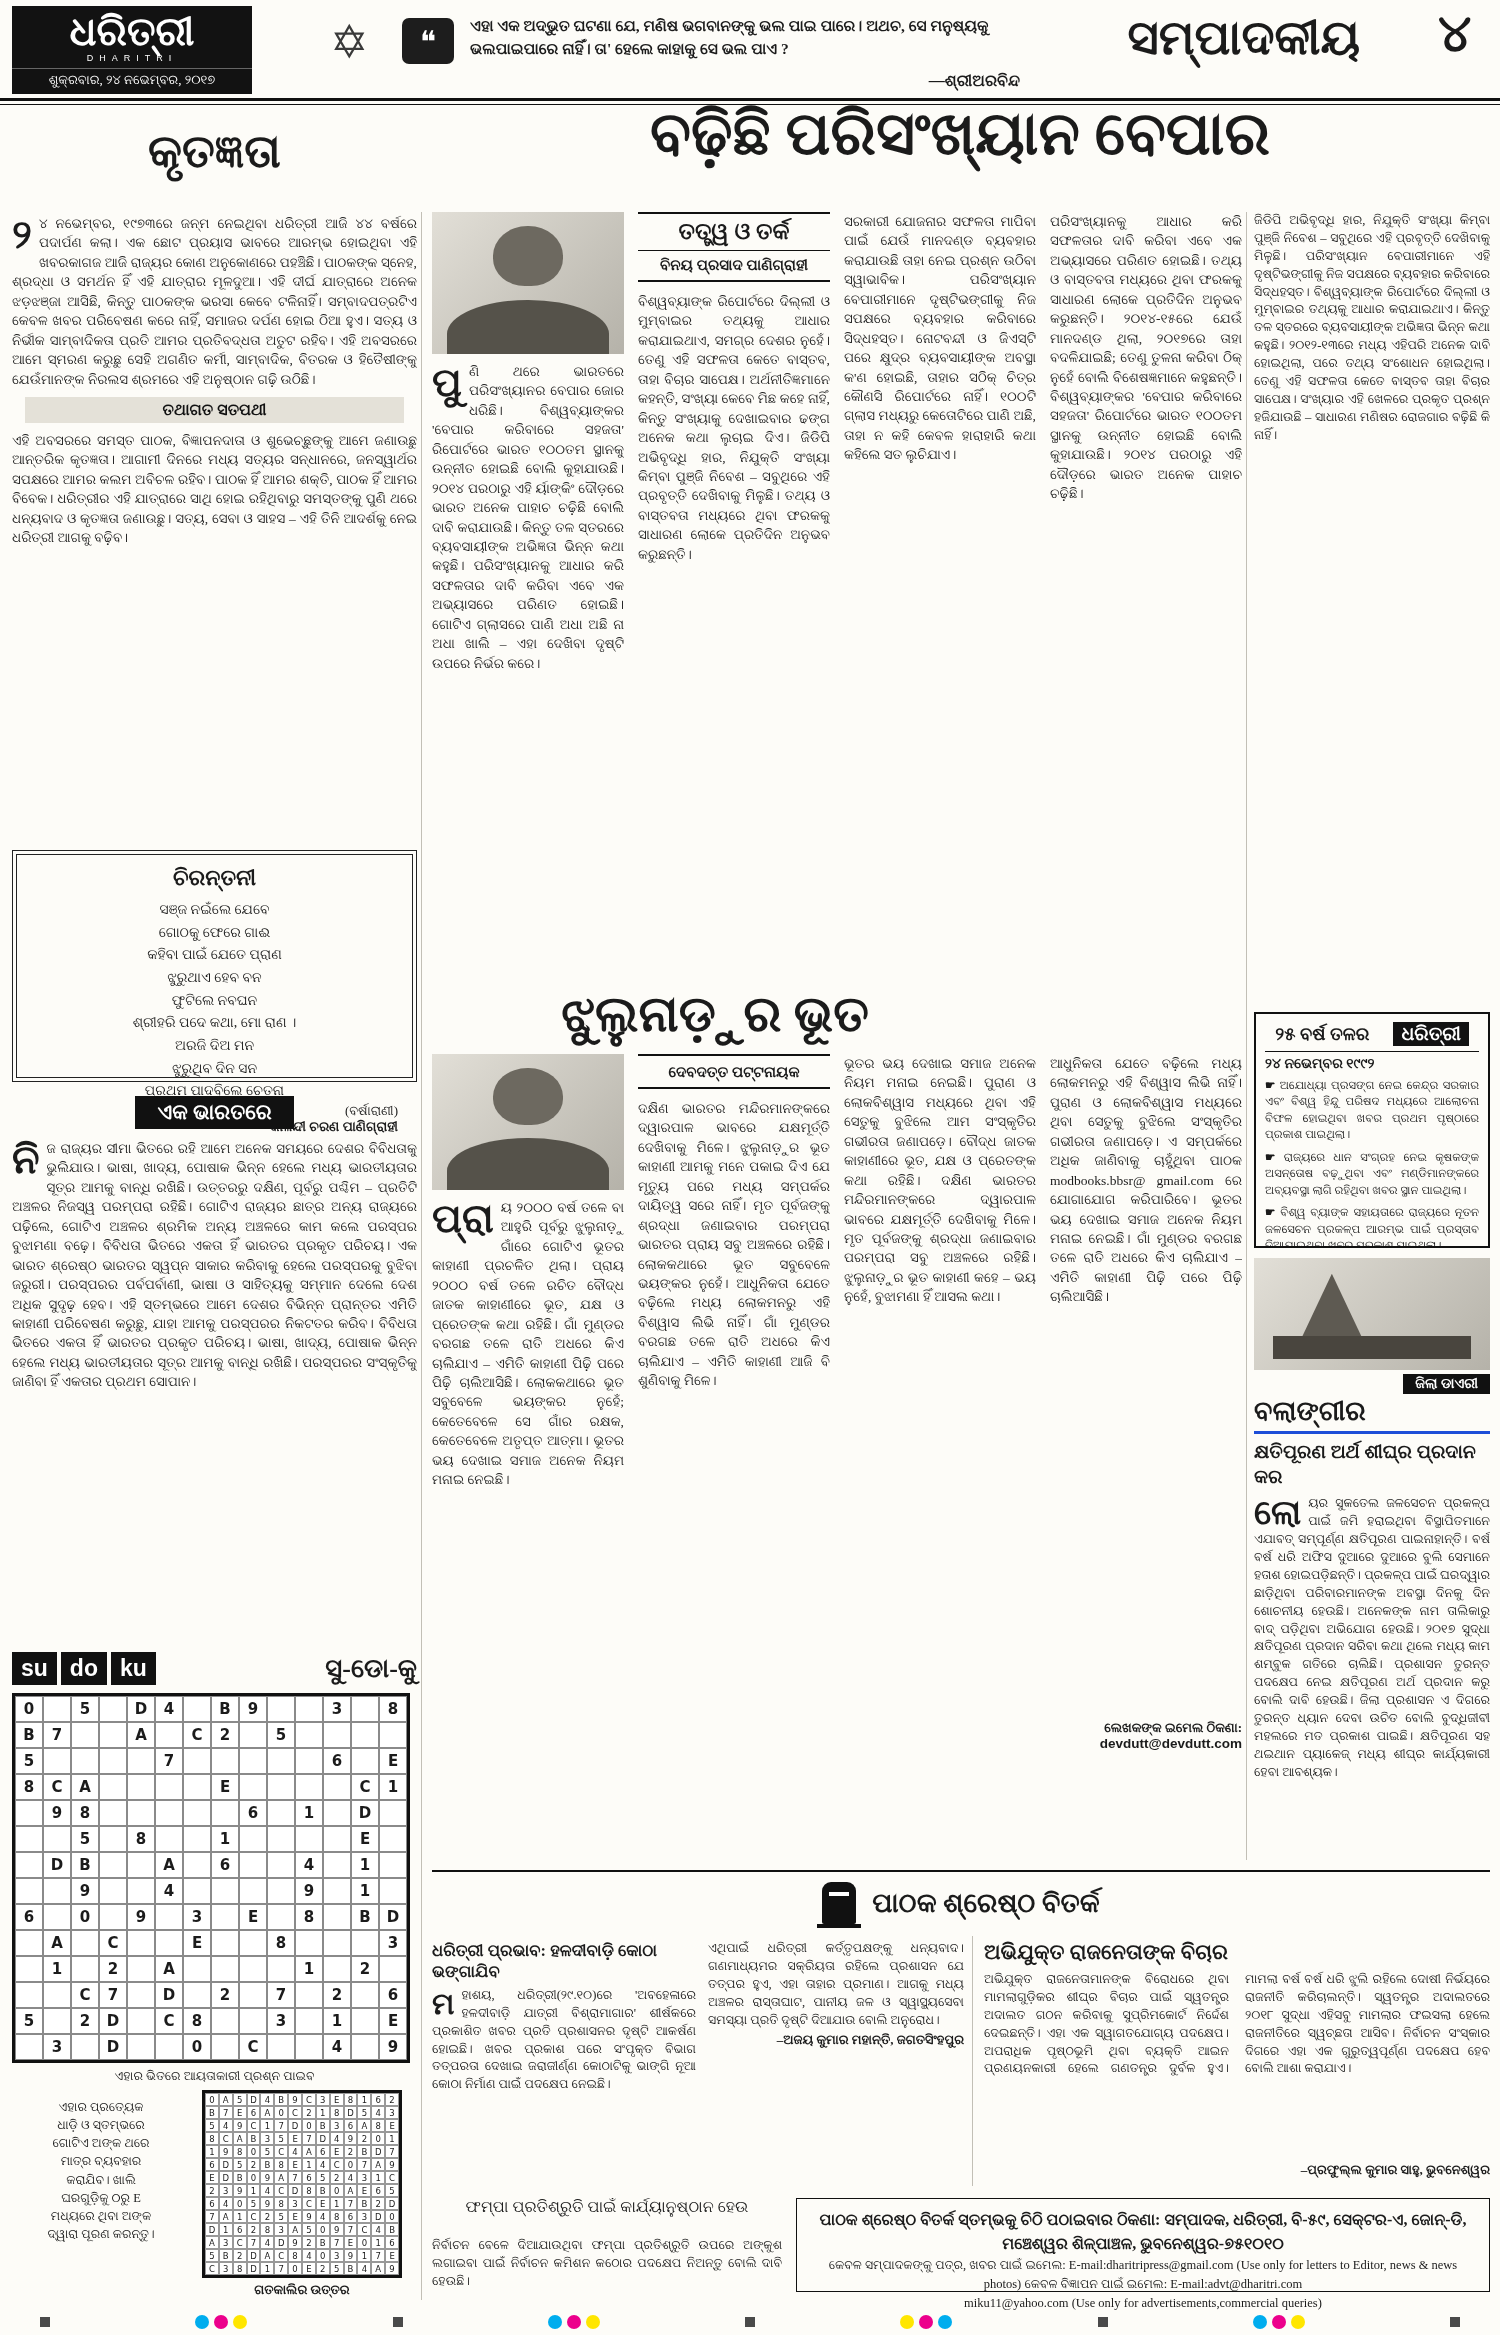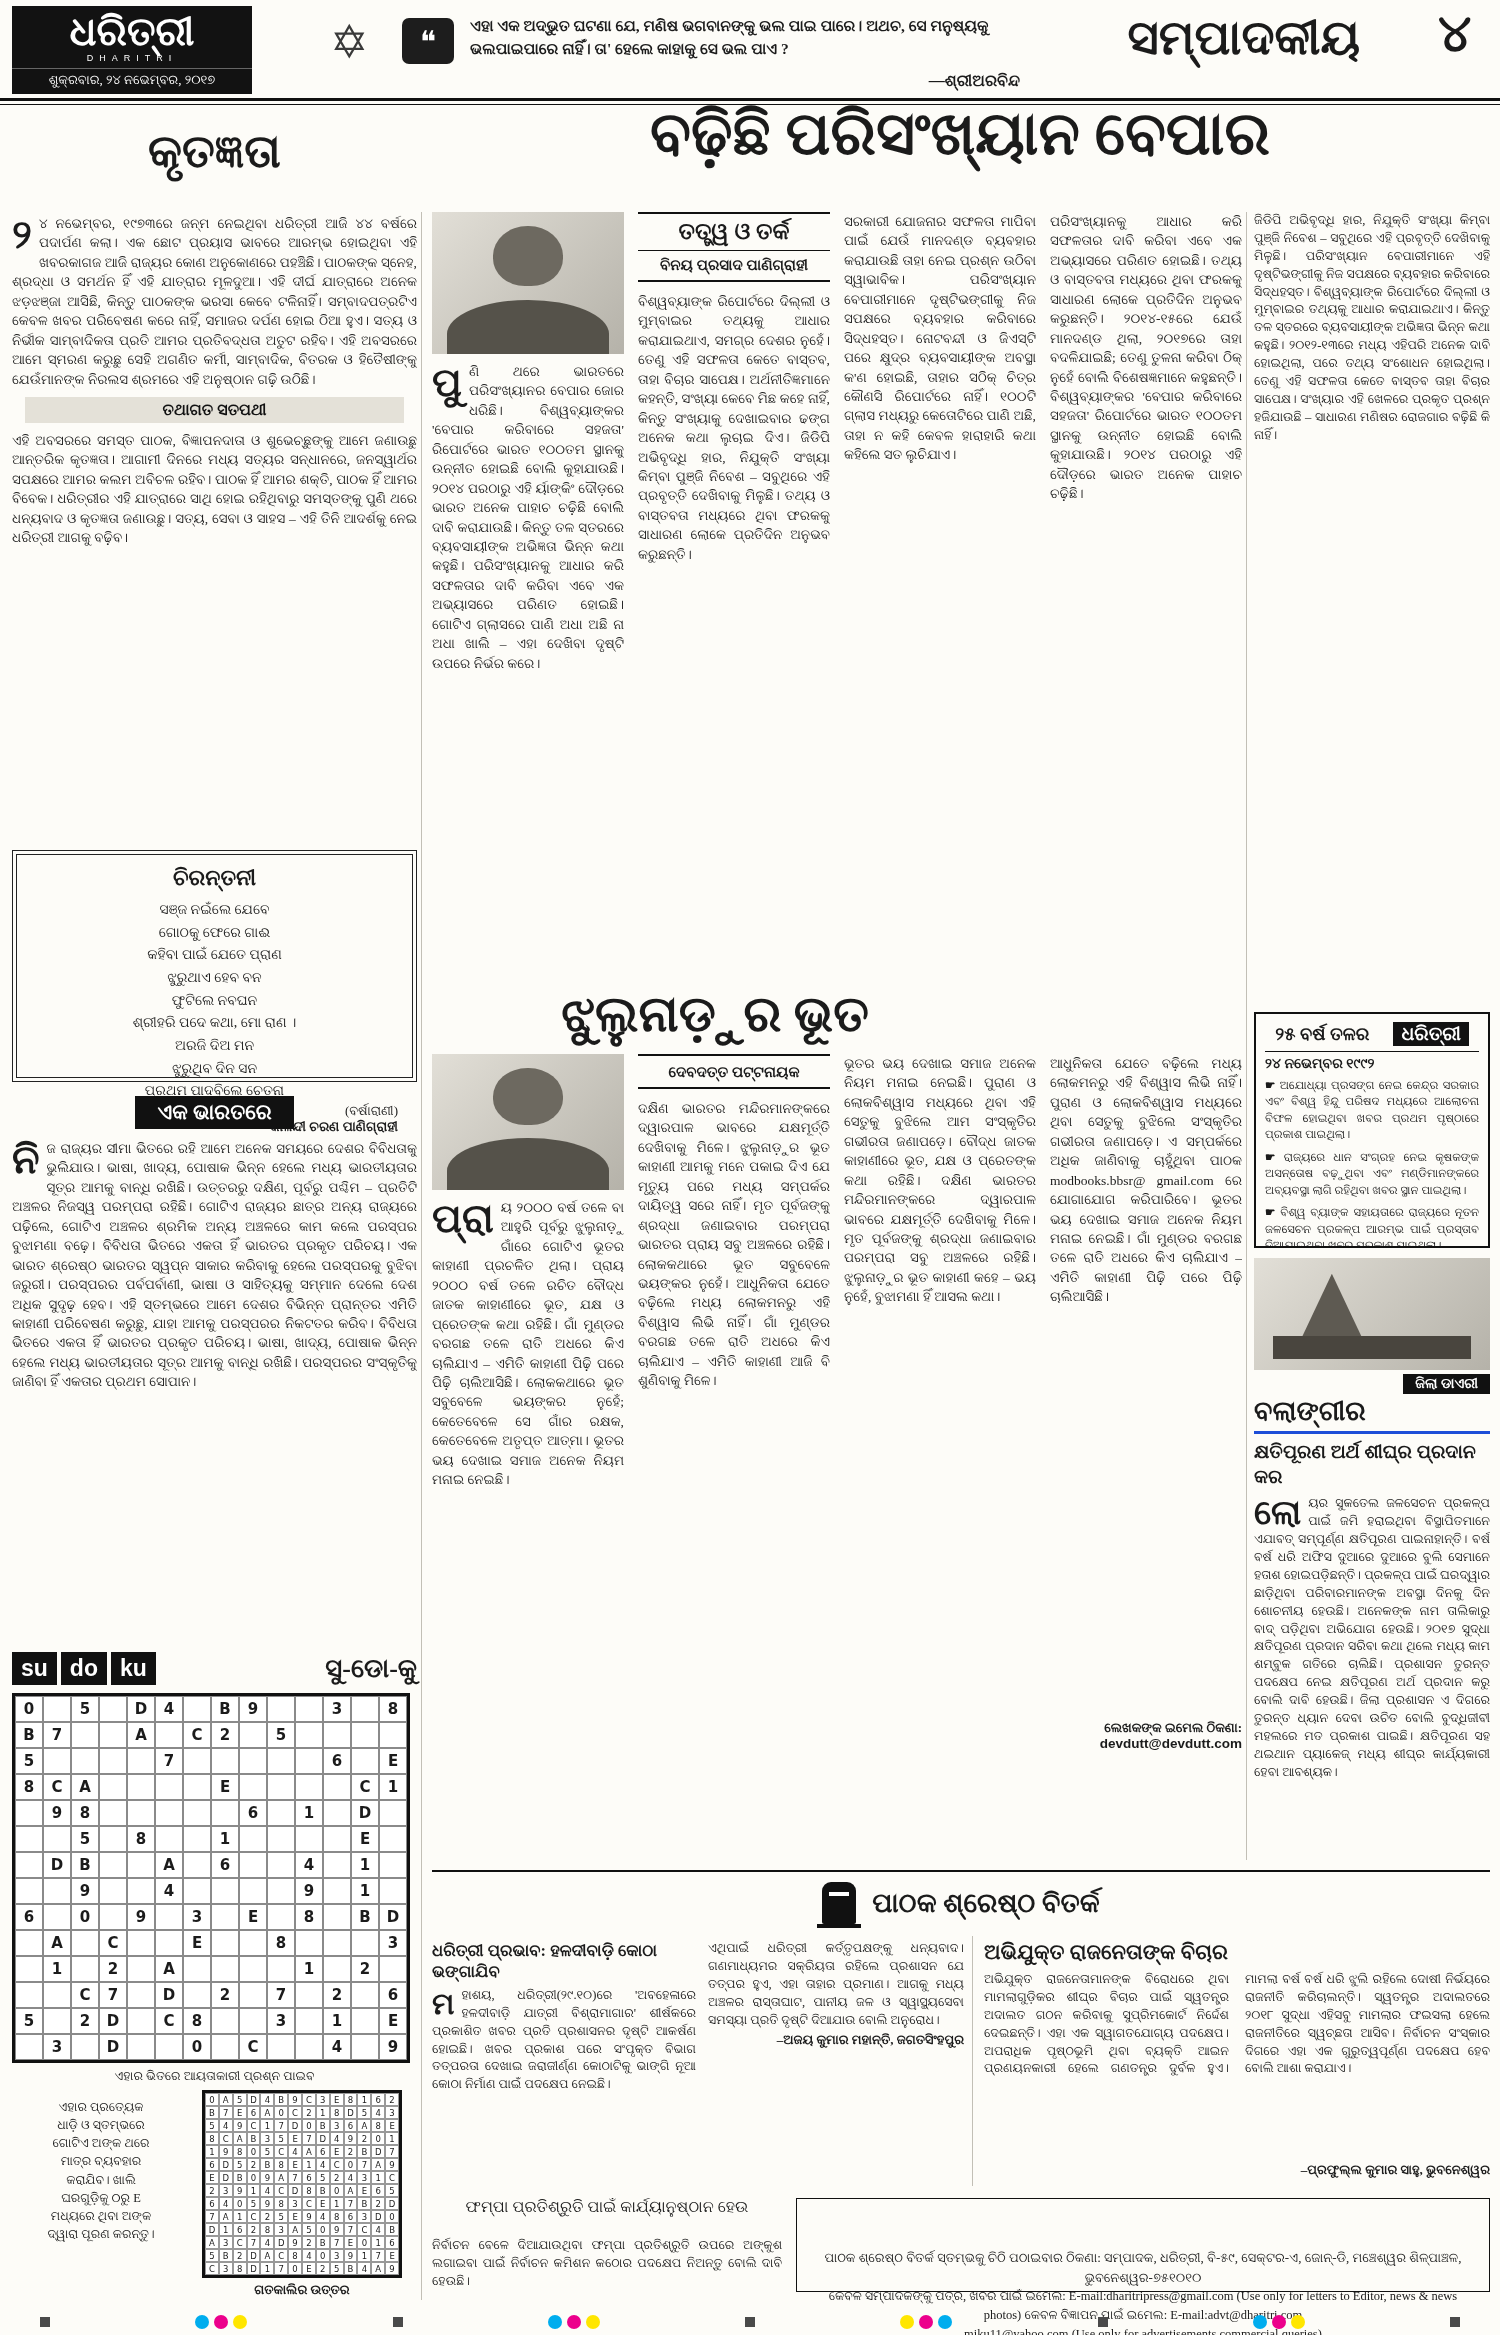--- a/index.html
+++ b/index.html
@@ -89,21 +89,21 @@
   .postbox { width:34px; height:42px; background:#111; border-radius:9px 9px 2px 2px; position:relative; }
   .postbox:after { content:""; position:absolute; left:7px; top:10px; width:20px; height:3.5px; background:#fff; }
   .postbox:before { content:""; position:absolute; left:-5px; bottom:-4px; width:44px; height:4px; background:#111; }
   .debate-title { font-size:27px; font-weight:bold; }
   .let-title { font-size:16.5px; font-weight:bold; line-height:1.3; margin-bottom:4px; }
   .let2-title { font-size:21px; font-weight:bold; margin-bottom:6px; }
   .attr { font-size:13px; font-weight:bold; text-align:right; margin-top:3px; }
   .twocol { column-count:2; column-gap:16px; height:188px; }
   .subhead { font-size:16px; font-weight:normal; text-align:center; margin-bottom:21px; }
   .contact-box { border:1.5px solid #111; text-align:center; padding:9px 14px; }
-  .cb-1 { font-size:13px; font-weight:normal; line-height:1.5;margin-top:40px; }
+  .cb-1 { font-size:16px; font-weight:bold; line-height:1.5; }
   .cb-2 { font-size:12.5px; line-height:1.5; }
 
   .contact-note { font-size:13px; font-weight:bold; text-align:right; margin-top:6px; }
   .contact-email { font-size:13.5px; font-weight:bold; text-align:right; font-family:"Liberation Sans","DejaVu Sans",sans-serif; }
 
   .vsep { width:1px; background:#c2bfb6; }
 
   
   .marks { position:absolute; left:40px; right:40px; bottom:6px; display:flex;
            justify-content:space-between; align-items:center; }

